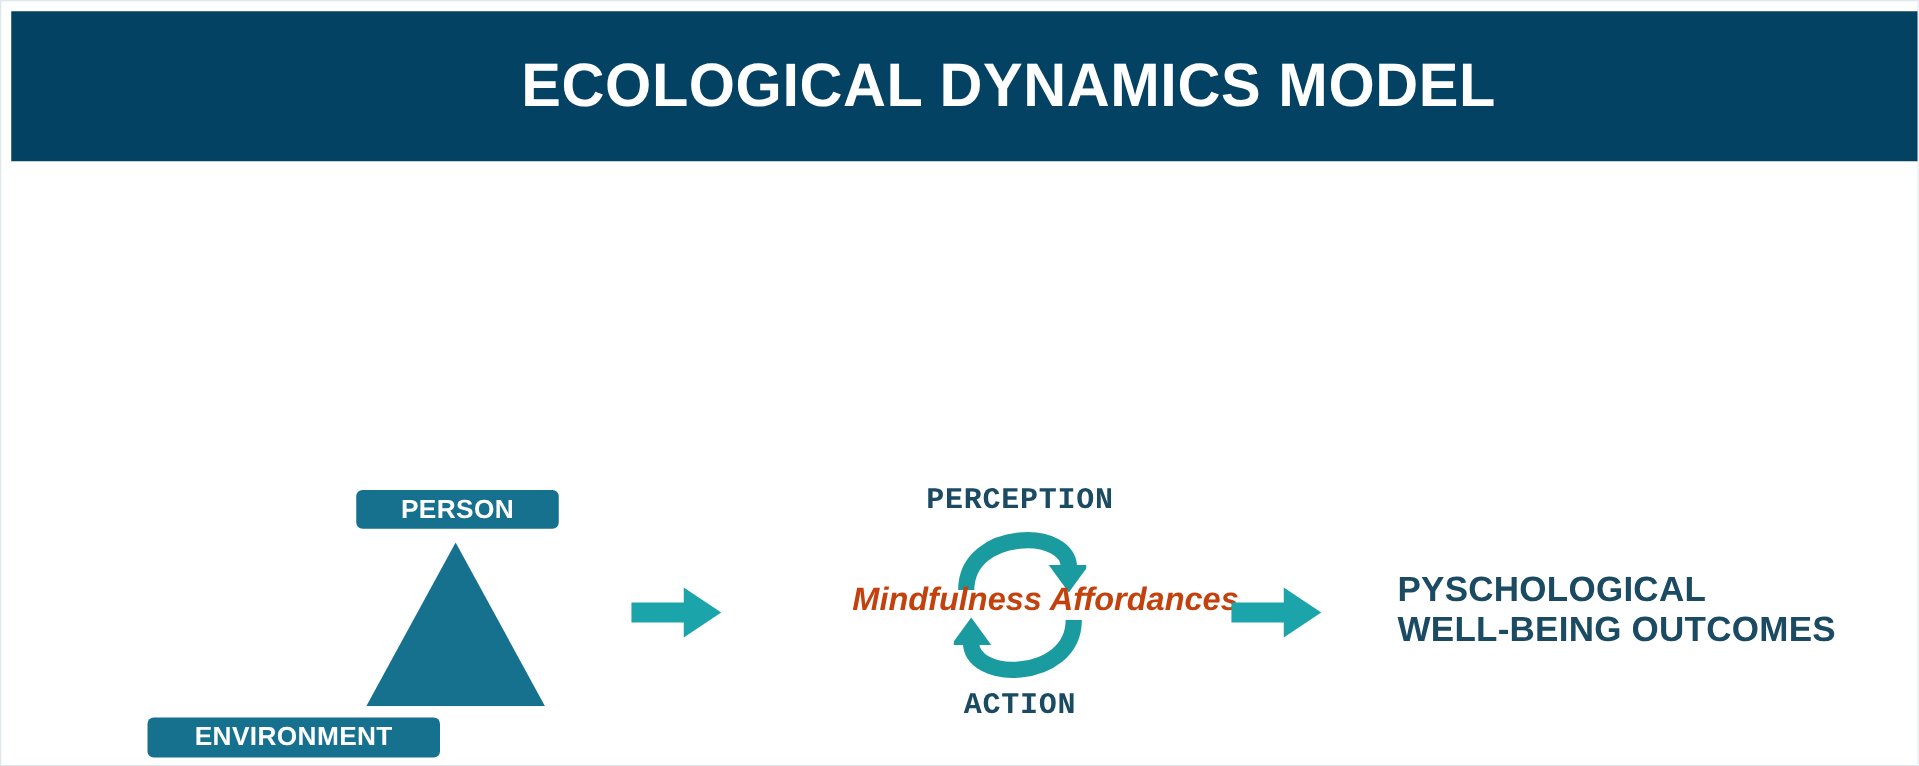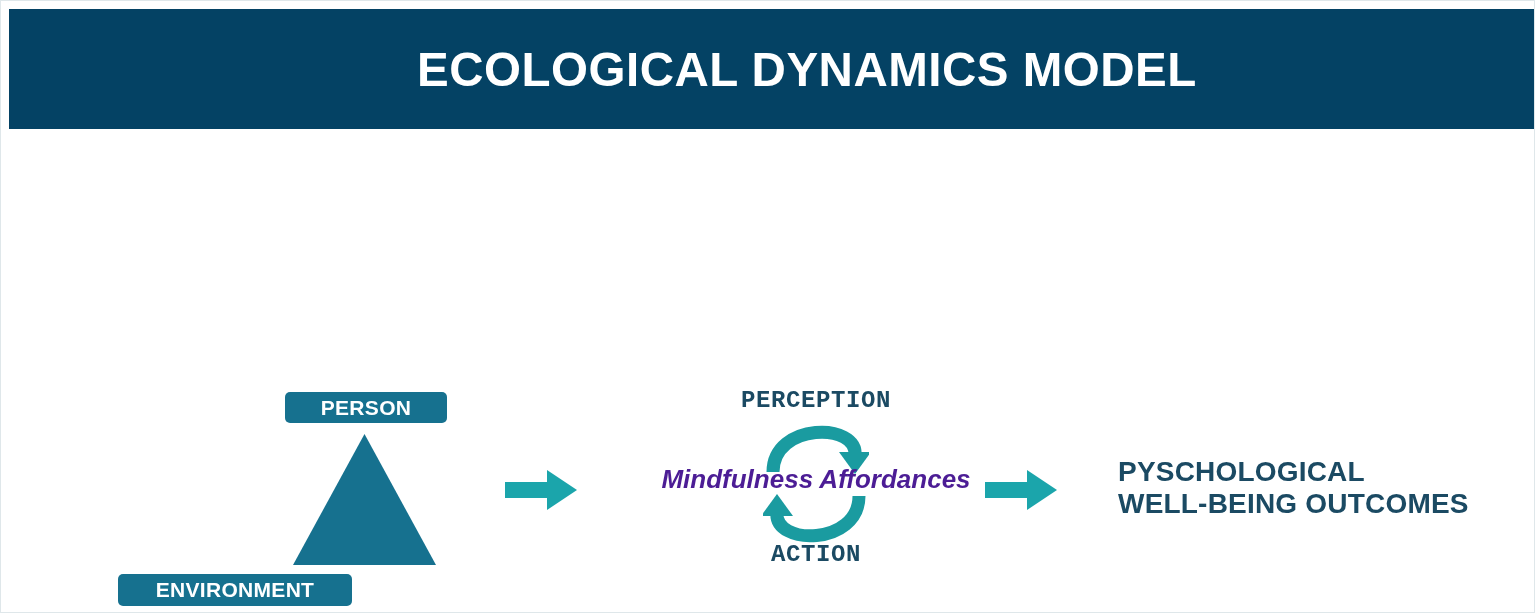--- a/index.html
+++ b/index.html
@@ -94,29 +94,29 @@
     width: 100%;
     text-align: center;
     color: #1b4a63;
     font-family: Liberation Mono, monospace;
     font-weight: bold;
     font-size: 24px;
     letter-spacing: 0.6px;
     white-space: nowrap;
   }
   #perception-label { top: 6px; left: 0; }
-  #action-label     { top: 160px; left: 0; }
+  #action-label     { top: 170px; left: 0; }
 
   #mindfulness-label {
     position: absolute;
     top: 83px;
     left: 0;
     width: 100%;
-    text-align: center;
-    color: #4c1d95;
+    text-align: right;
+    color: #c2410c;
     font-family: "Liberation Sans", sans-serif;
     font-weight: bold;
     font-style: italic;
     font-size: 26px;
     white-space: nowrap;
   }
 
   .cycle-arc {
     position: absolute;
     left: 50%;

